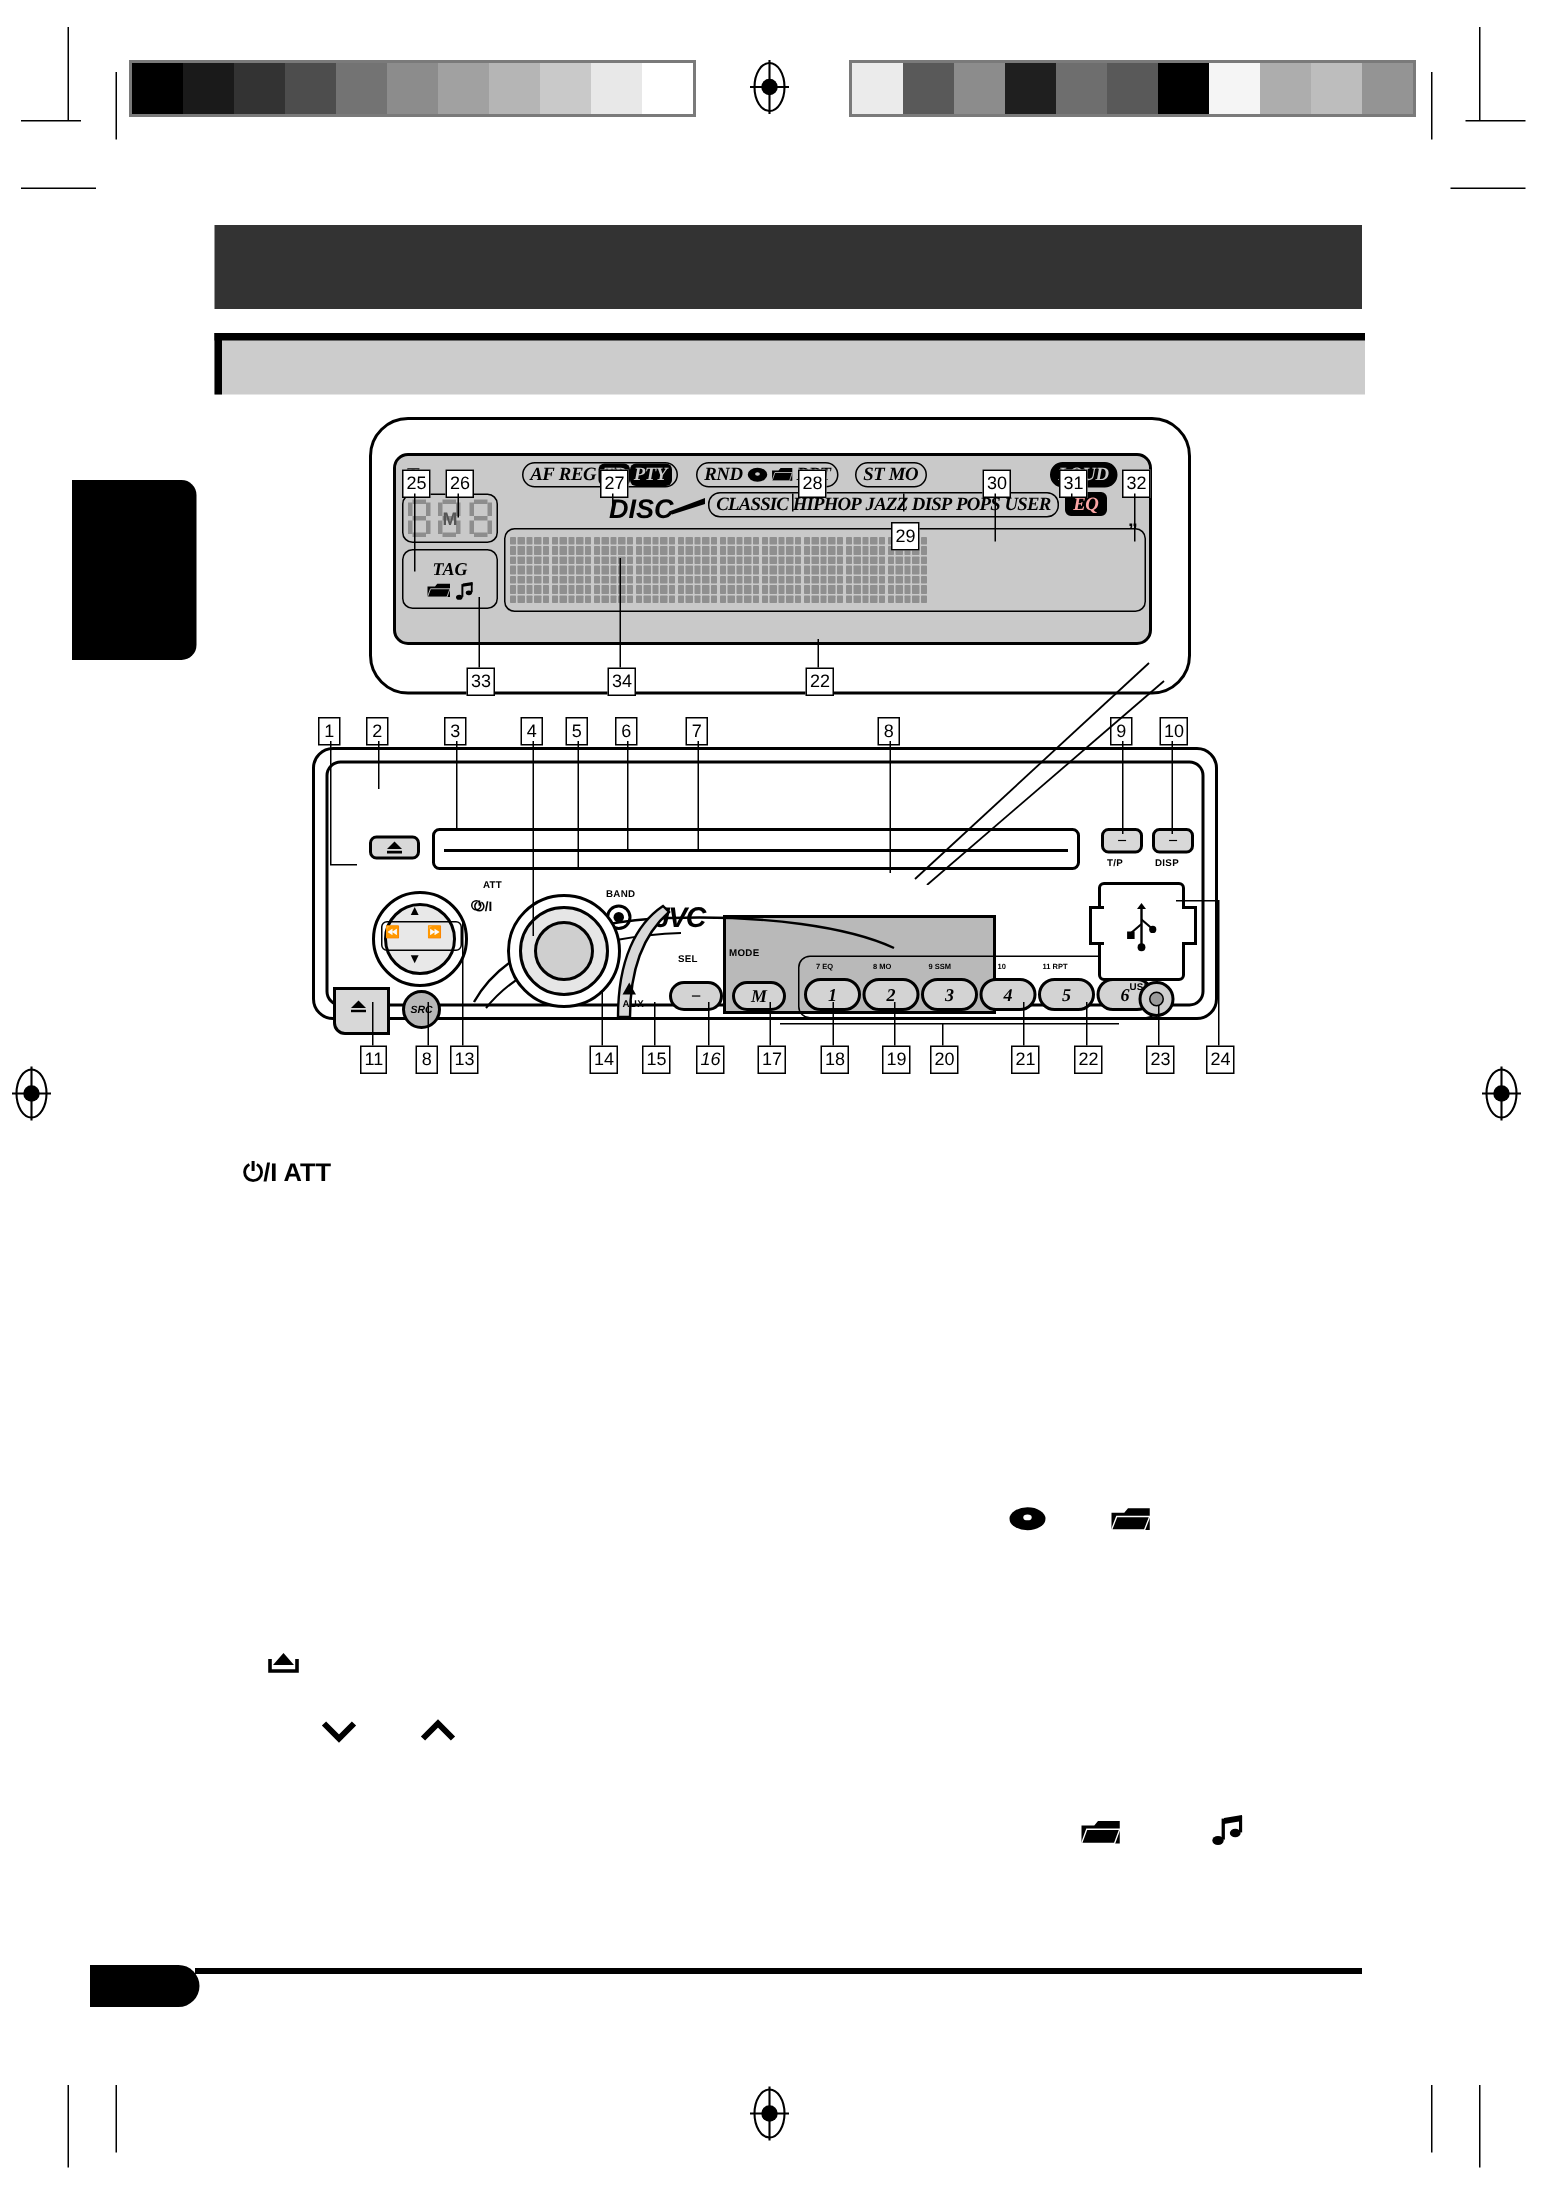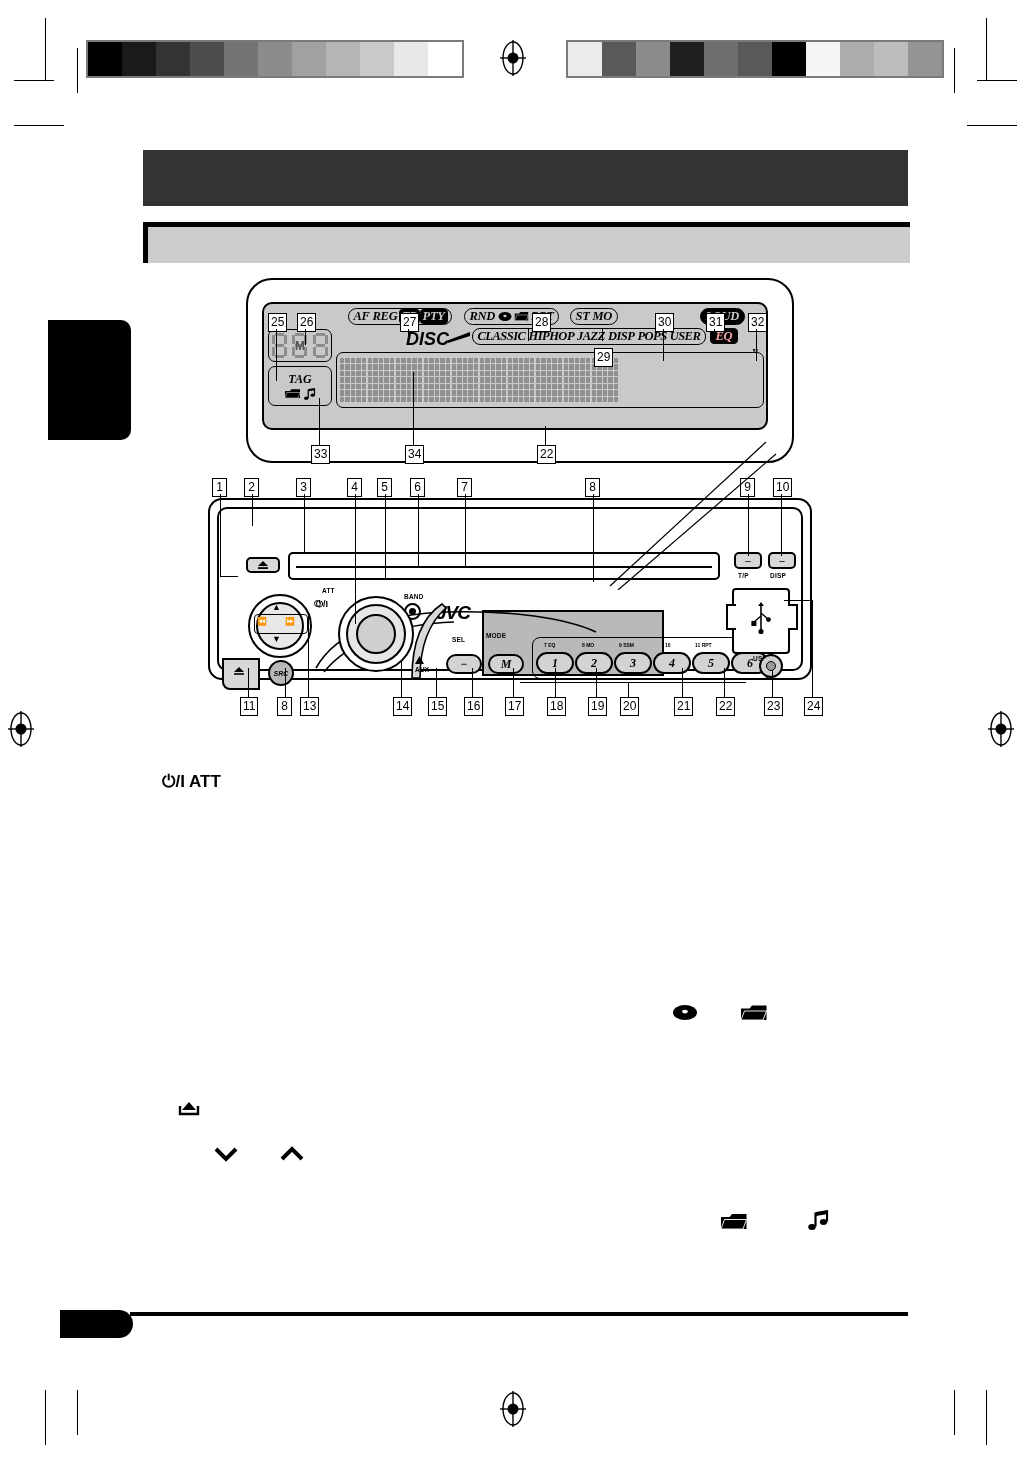--- a/index.html
+++ b/index.html
@@ -846,21 +846,21 @@
 <svg style="position:absolute;left:588px;top:440px;" width="190" height="150" viewBox="0 0 190 150">
   <line x1="178" y1="2" x2="22" y2="146" stroke="#000" stroke-width="1.2"></line>
   <line x1="188" y1="14" x2="30" y2="150" stroke="#000" stroke-width="1.2"></line>
 </svg>
 
 <div class="cnum" style="left:240px;top:697px;">11</div>
 <div class="cnum" style="left:277px;top:697px;">8</div>
 <div class="cnum" style="left:300px;top:697px;">13</div>
 <div class="cnum" style="left:393px;top:697px;">14</div>
 <div class="cnum" style="left:428px;top:697px;">15</div>
-<div class="cnum" style="left:464px;top:697px;">16</div>
+<div class="cnum" style="left:464px;top:697px;font-style:italic;">16</div>
 <div class="cnum" style="left:505px;top:697px;">17</div>
 <div class="cnum" style="left:547px;top:697px;">18</div>
 <div class="cnum" style="left:588px;top:697px;">19</div>
 <div class="cnum" style="left:620px;top:697px;">20</div>
 <div class="cnum" style="left:674px;top:697px;">21</div>
 <div class="cnum" style="left:716px;top:697px;">22</div>
 <div class="cnum" style="left:764px;top:697px;">23</div>
 <div class="cnum" style="left:804px;top:697px;">24</div>
 
 <div class="leader" style="left:248px;top:668px;height:29px;"></div>

